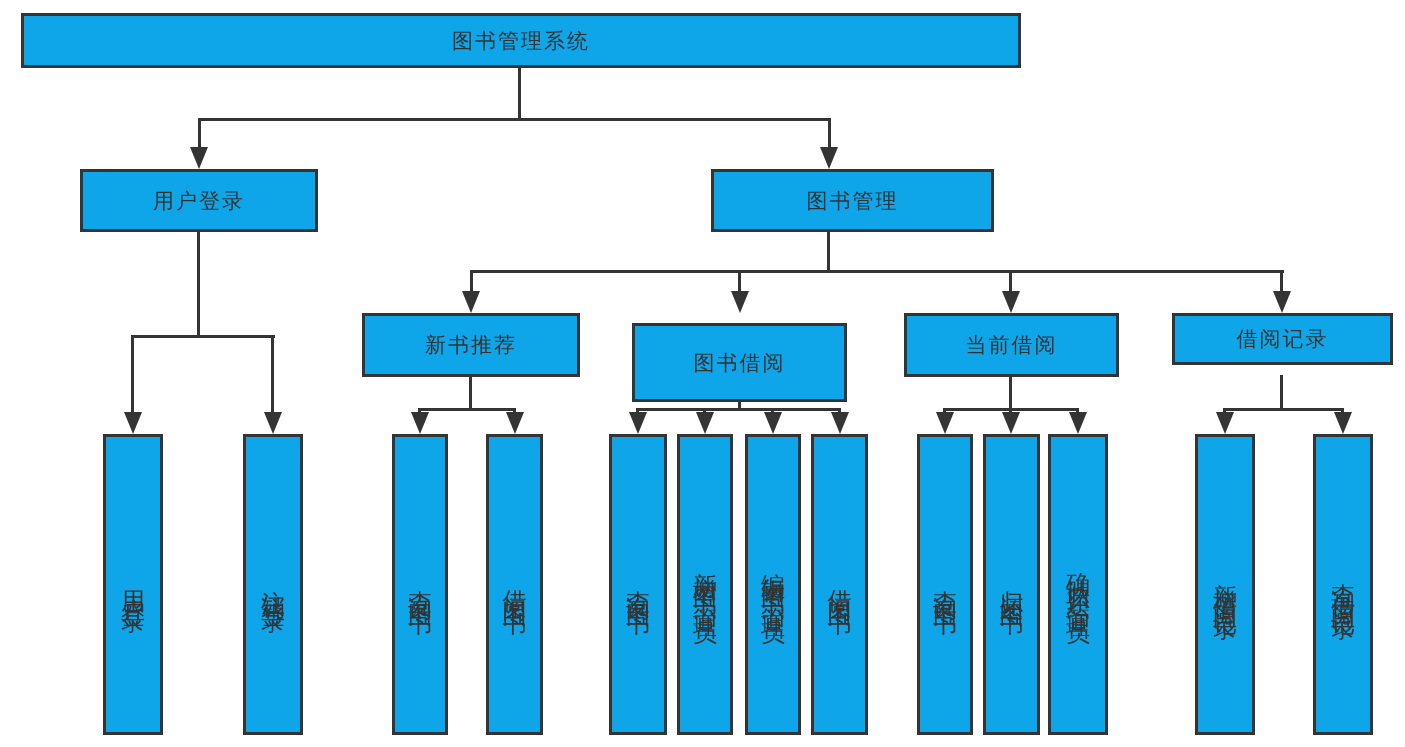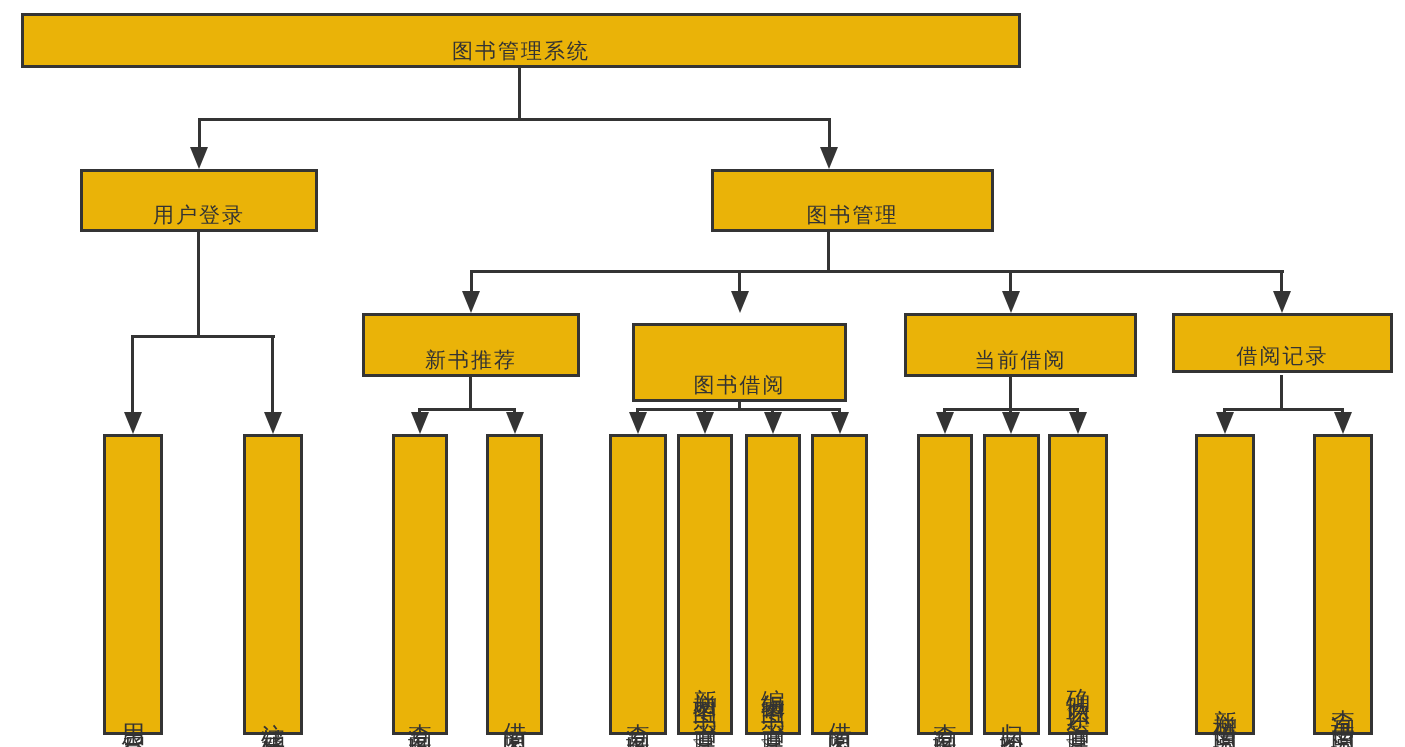--- a/index.html
+++ b/index.html
@@ -1,22 +1,22 @@
 <!DOCTYPE html>
 <html><head>
 <meta charset="utf-8">
 <style>
   html,body { margin:0; padding:0; background:#ffffff; }
   .canvas {
     position:relative; width:1405px; height:747px; background:#ffffff;
     font-family:"Liberation Sans", sans-serif; overflow:hidden;
   }
   .box {
-    position:absolute; background:#eab308; border:3px solid #343434;
-    box-sizing:border-box; display:flex; align-items:flex-end; justify-content:center;
+    position:absolute; background:#0ea5e9; border:3px solid #343434;
+    box-sizing:border-box; display:flex; align-items:center; justify-content:center;
     z-index:2;
   }
   .hlabel {
     font-size:21px; color:#333333; letter-spacing:2px; white-space:nowrap;
   }
   .vlabel {
     writing-mode:vertical-rl; text-orientation:mixed;
     font-size:24px; color:#333333; letter-spacing:7px; line-height:1;
   }
   .vline, .hline { position:absolute; background:#343434; z-index:1; }
@@ -106,24 +106,24 @@
   <div class="box" style="left:711px;top:169px;width:283px;height:63px">
     <span class="hlabel">图书管理</span>
   </div>
 
   <div class="box" style="left:362px;top:313px;width:218px;height:64px">
     <span class="hlabel">新书推荐</span>
   </div>
   <div class="box" style="left:632px;top:323px;width:215px;height:79px">
     <span class="hlabel">图书借阅</span>
   </div>
-  <div class="box" style="left:904px;top:313px;width:233px;height:64px">
+  <div class="box" style="left:904px;top:313px;width:215px;height:64px">
     <span class="hlabel">当前借阅</span>
   </div>
-  <div class="box" style="left:1172px;top:313px;width:221px;height:60px">
+  <div class="box" style="left:1172px;top:313px;width:221px;height:52px">
     <span class="hlabel">借阅记录</span>
   </div>
 
   <div class="box" style="left:103px;top:434px;width:60px;height:301px">
     <span class="vlabel">用户登录</span>
   </div>
   <div class="box" style="left:243px;top:434px;width:60px;height:301px">
     <span class="vlabel">注销登录</span>
   </div>
 

